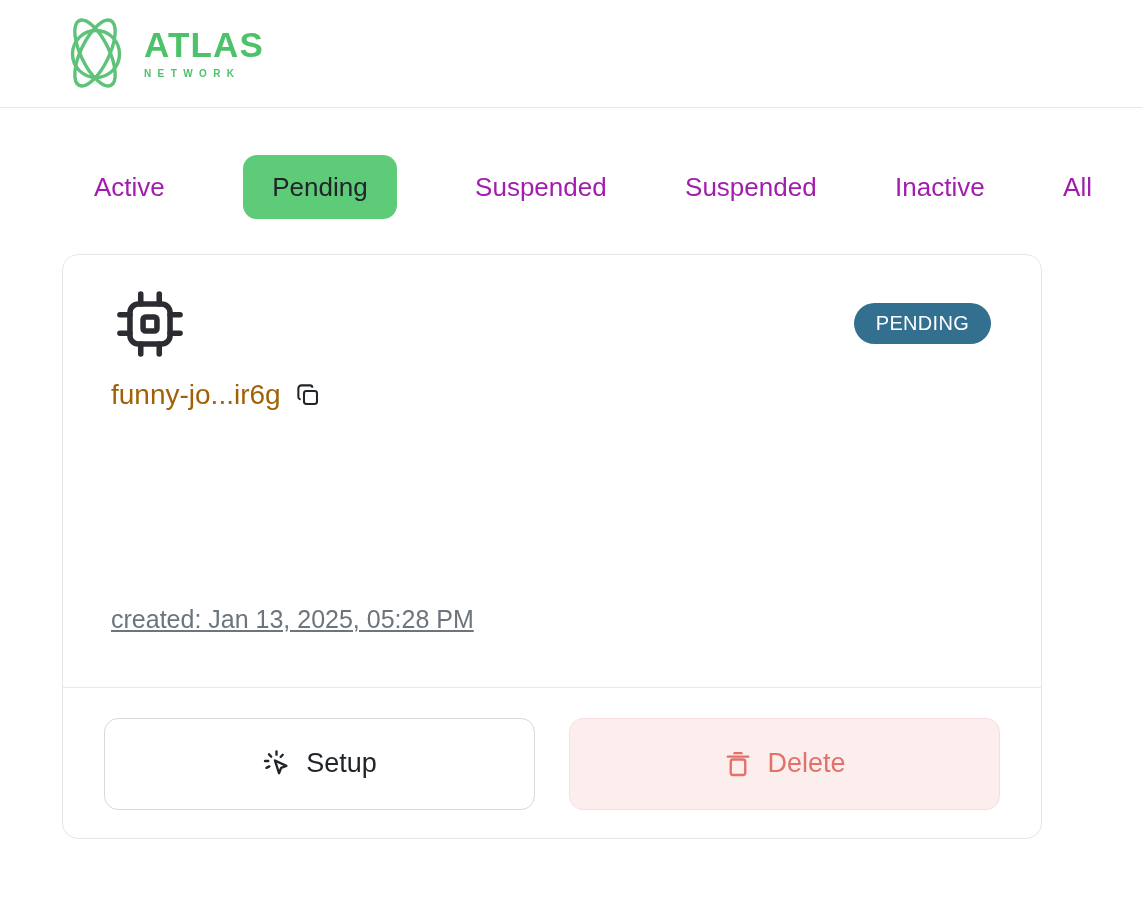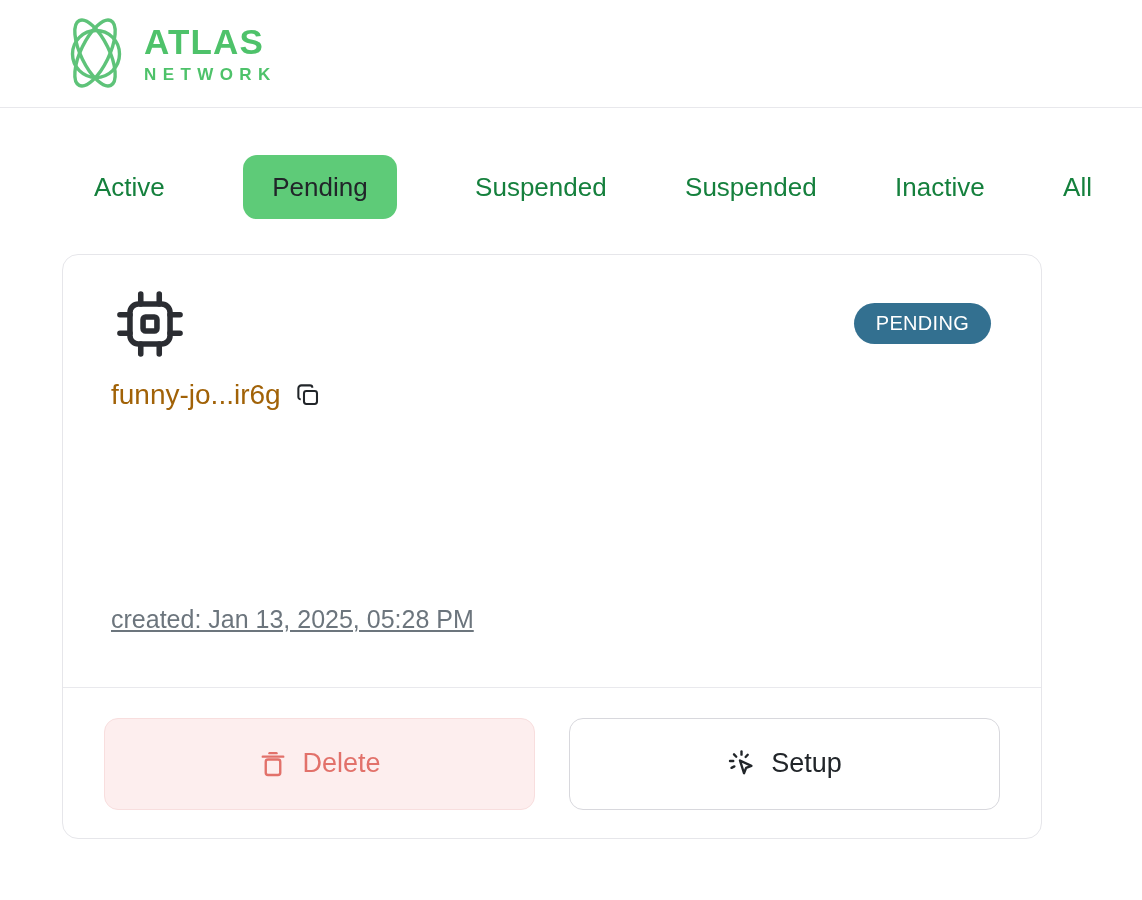--- a/index.html
+++ b/index.html
@@ -23,32 +23,32 @@
     position: absolute; left: 58px; top: 13px;
     display: flex; align-items: center; gap: 12px;
   }
   .brand-mark { width: 74px; height: 80px; flex: none; display:block; }
   .brand-words { display: flex; flex-direction: column; justify-content: center; }
   .brand-title {
     font-size: 35px; font-weight: 700; color: #4ec26a;
     letter-spacing: 1.2px; line-height: 1; margin-bottom: 7px;
   }
   .brand-sub {
-    font-size: 17px; font-weight: 700; color: #4ec26a;
+    font-size: 10px; font-weight: 700; color: #4ec26a;
     letter-spacing: 6.4px; line-height: 1;
   }
 
   
   .tabs {
     position: absolute; left: 0; top: 148px;
     width: 1092px; height: 78px;
     display: flex; align-items: center;
   }
   .tab {
-    font-size: 26px; color: #15803d; font-weight: 400;
+    font-size: 26px; color: #a21caf; font-weight: 400;
     background: none; border: none; padding: 0;
     cursor: pointer; white-space: nowrap;
     font-family: "Liberation Sans", sans-serif;
     line-height: 1;
   }
   .tab-active {
     background: #5ecb78; color: #212529;
     border-radius: 14px; padding: 19px 29px;
     font-weight: 500;
   }
@@ -164,40 +164,40 @@
             </g>
           </svg>
         </button>
       </div>
 
 
       <div class="created">created: Jan 13, 2025, 05:28 PM</div>
     </div>
 
     <div class="card-footer">
-      <button class="btn btn-delete">
-        <svg class="btn-icon" viewBox="0 0 24 24" aria-hidden="true">
-          <g stroke="#e2716a" stroke-width="1.9" fill="none" stroke-linecap="round" stroke-linejoin="round">
-            <path d="M3.8 6.1h16.4"></path>
-            <path d="M9.2 3.3h5.6"></path>
-            <rect x="6.2" y="8.4" width="11.6" height="12.4" rx="1.8"></rect>
-          </g>
-        </svg>
-        <span class="btn-label">Delete</span>
-      </button>
-
       <button class="btn btn-setup">
         <svg class="btn-icon" viewBox="0 0 24 24" aria-hidden="true">
           <g stroke="#212529" stroke-width="1.9" fill="none" stroke-linecap="round" stroke-linejoin="round">
             <path d="M11.6 1.9v2.6"></path>
             <path d="M5.6 4.3l1.8 1.9"></path>
             <path d="M16.6 4.6l-1.7 1.8"></path>
             <path d="M2.4 9.6h2.6"></path>
             <path d="M3.6 15.1l2.3-1.2"></path>
             <path d="M10.4 9.2l9.1 4.3-4.2 1.6-1.7 4.3z"></path>
           </g>
         </svg>
         <span class="btn-label">Setup</span>
       </button>
+
+      <button class="btn btn-delete">
+        <svg class="btn-icon" viewBox="0 0 24 24" aria-hidden="true">
+          <g stroke="#e2716a" stroke-width="1.9" fill="none" stroke-linecap="round" stroke-linejoin="round">
+            <path d="M3.8 6.1h16.4"></path>
+            <path d="M9.2 3.3h5.6"></path>
+            <rect x="6.2" y="8.4" width="11.6" height="12.4" rx="1.8"></rect>
+          </g>
+        </svg>
+        <span class="btn-label">Delete</span>
+      </button>
     </div>
   </div>
 
 </div>
 
 </body></html>

